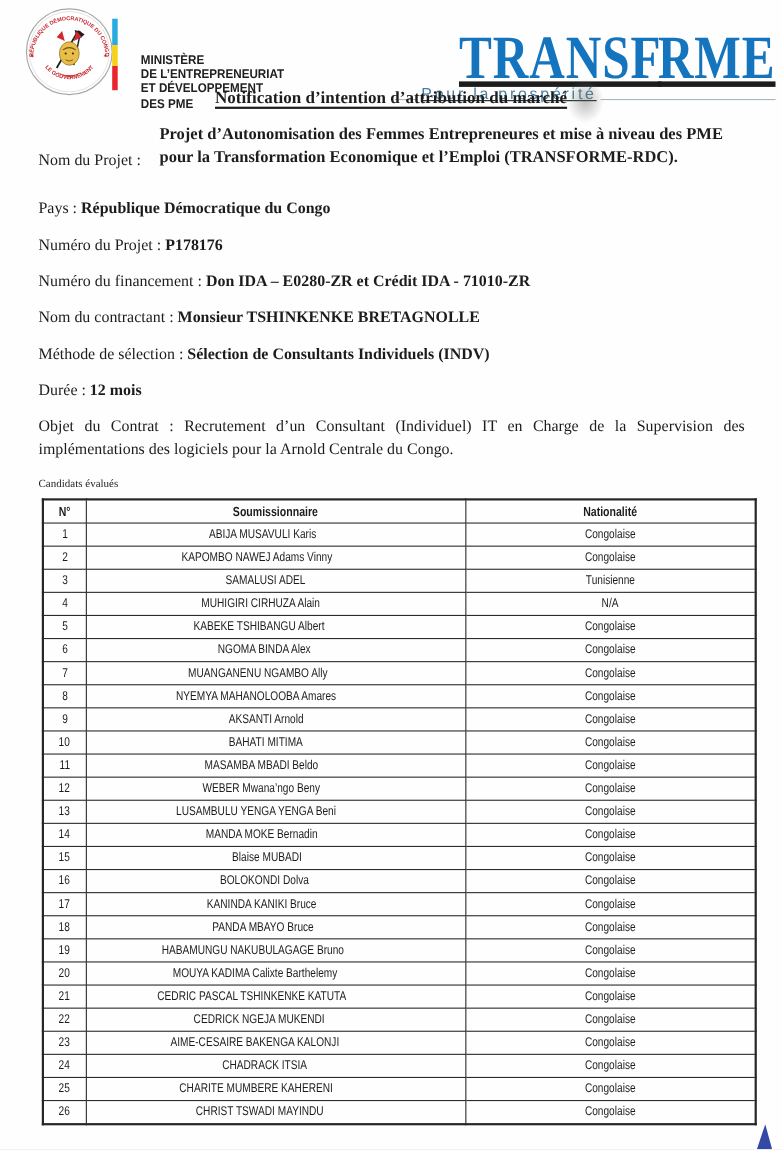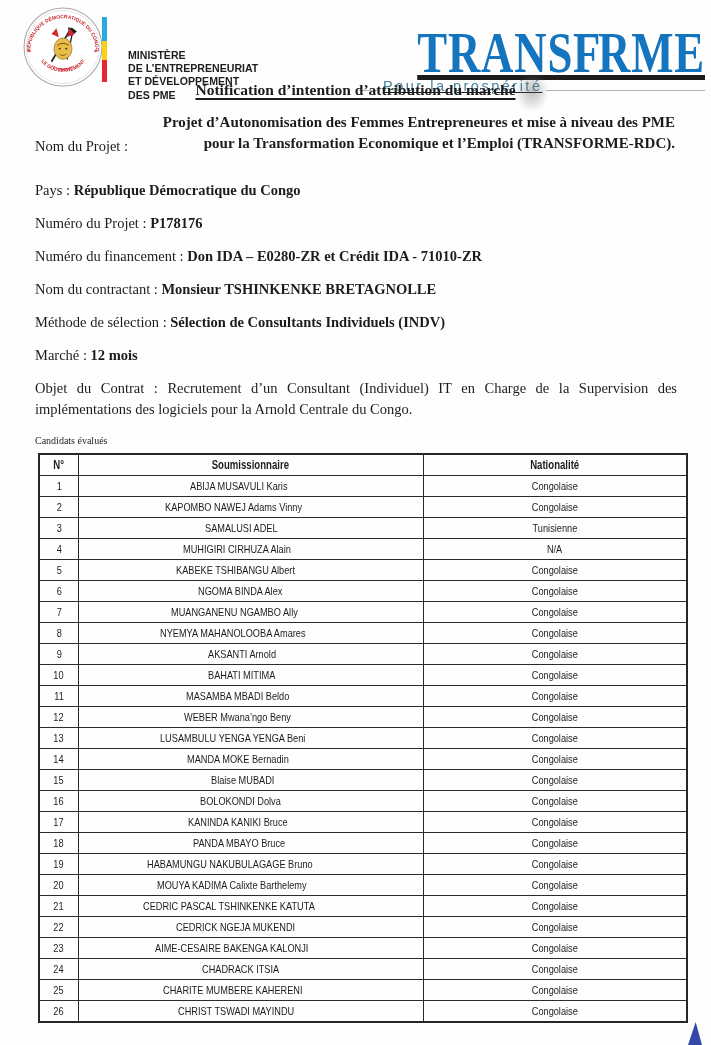--- a/index.html
+++ b/index.html
@@ -37,21 +37,21 @@
            background:radial-gradient(ellipse 45% 42% at 52% 42%,rgba(95,95,95,.40),rgba(120,120,120,.16) 48%,transparent 72%);
            filter:blur(1px);}
 
   
   .content{position:absolute;top:112px;left:35px;right:34px;font-size:14.5px;line-height:20px;}
   .f0{display:flex;margin-bottom:24px;}
   .f0 .flabel{width:110px;flex:none;}
   .f0 .fvalue{width:530px;font-weight:700;font-size:15px;line-height:21px;}
   .frow{margin-bottom:13px;}
   .flabel{font-weight:400;margin-top:24px;}
-  .fvalue{font-weight:700;text-align:right;}
+  .fvalue{font-weight:700;}
   .para{margin-top:12px;text-align:justify;line-height:21px;}
 
   
   .tbl-caption{margin-top:11px;margin-bottom:2px;font-size:10px;}
   table.cand{border-collapse:collapse;margin-left:3px;width:648px;table-layout:fixed;
              font-family:"Liberation Sans",sans-serif;border:2px solid #262626;}
   table.cand th,table.cand td{border:1px solid #2b2b2b;padding:0;overflow:hidden;vertical-align:middle;}
   table.cand th{height:19px;font-size:12px;font-weight:700;text-align:center;}
   table.cand td{height:15.6px;font-size:11.5px;text-align:center;}
   col.c1{width:39px;}col.c2{width:345px;}col.c3{width:264px;}
@@ -181,21 +181,21 @@
     <span class="flabel">Nom du contractant : </span>
     <span class="fvalue">Monsieur TSHINKENKE BRETAGNOLLE</span>
   </div>
 
   <div class="frow">
     <span class="flabel">Méthode de sélection : </span>
     <span class="fvalue">Sélection de Consultants Individuels (INDV)</span>
   </div>
 
   <div class="frow">
-    <span class="flabel">Marché : </span>
+    <span class="flabel">Durée : </span>
     <span class="fvalue">12 mois</span>
   </div>
 </div>
 
     <div class="para">Objet du Contrat : Recrutement d’un Consultant (Individuel) IT en Charge de la Supervision des implémentations des logiciels pour la Arnold Centrale du Congo.</div>
 
     <div class="tbl-caption">Candidats évalués</div>
 
     <table class="cand">
       <colgroup>

